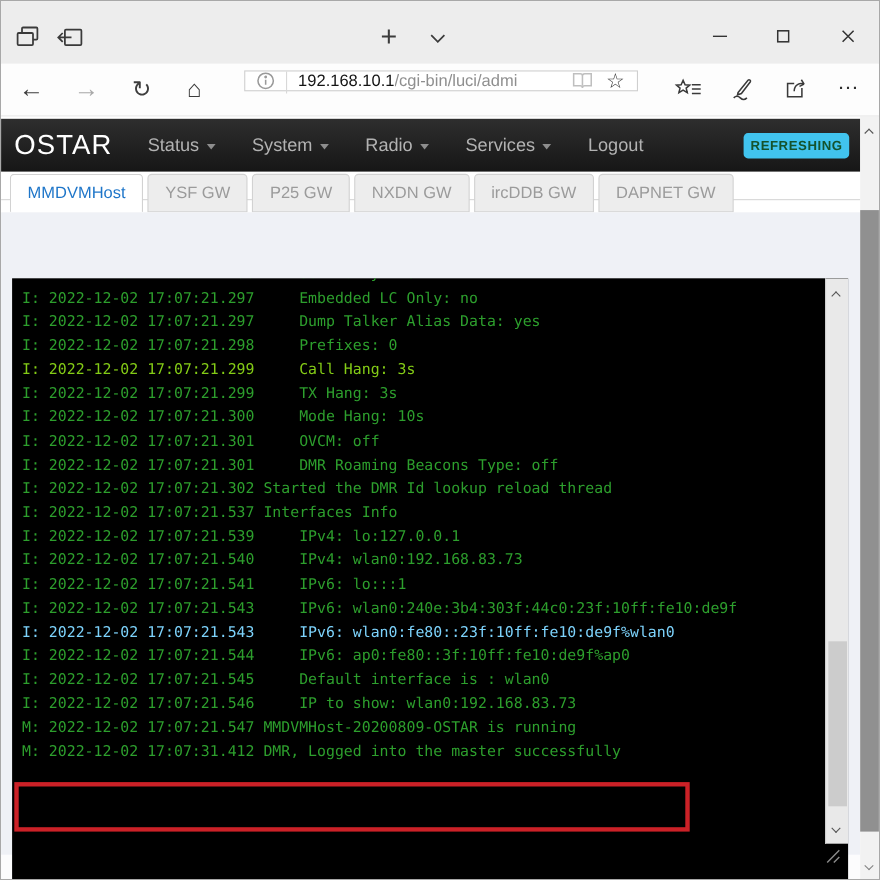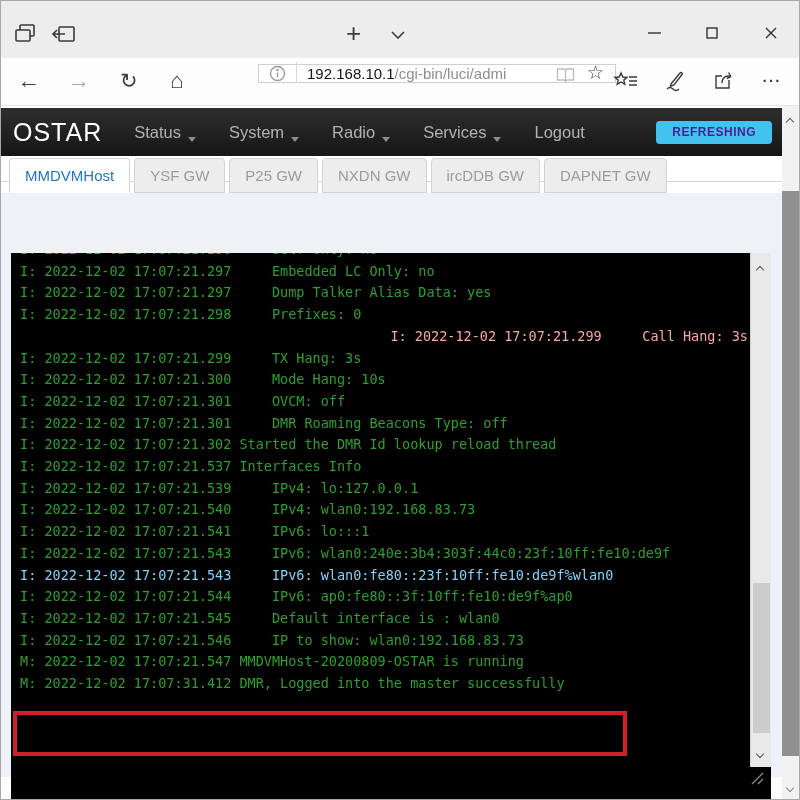--- a/index.html
+++ b/index.html
@@ -20,21 +20,21 @@
   .tab-title { flex:1; font-size:13.5px; color:#2b2b2b; margin:0 10px; white-space:nowrap; overflow:hidden; }
   .tab-close { font-size:15px; color:#4a4a4a; line-height:1; }
   .newtab-btn { position:absolute; left:345px; top:17px; font-size:26px; font-weight:300; color:#3c3c3c; }
   .tabs-chevron { position:absolute; left:390px; top:30px; }
   .win-btn { position:absolute; top:22px; width:30px; height:20px; display:flex; align-items:center; justify-content:center; }
   
   .addrbar { position:absolute; left:0; top:57px; width:798px; height:48px; background:#fdfdfd; border-bottom:1px solid #e3e3e3; }
   .nav-icon { position:absolute; font-size:23px; color:#3d3d3d; top:9px; }
   .url-box {
     position:absolute; left:221px; top:6px; width:358px; height:19px;
-    border:1px solid #cfcfcf; background:#fff; display:flex; align-items:flex-end;margin-left:36px;
+    border:1px solid #cfcfcf; background:#fff; display:flex; align-items:flex-start;
   }
   .url-divider { width:1px; height:20px; background:#d8d8d8; margin:0 10px; }
   .url-host { font-size:15px; color:#141414; }
   .url-path { font-size:15px; color:#8f8f8f; flex:1; white-space:nowrap; overflow:hidden; }
   
   .viewport { position:absolute; left:0; top:105px; width:781px; height:695px; background:#fff; }
   
   .page-scrollbar { position:absolute; right:0; top:105px; width:17px; height:694px; background:#f2f2f2; }
   .ps-thumb { position:absolute; left:0; top:85px; width:17px; height:565px; background:#909090; }
   .chev { display:inline-block; width:6px; height:6px; border-right:1.5px solid #555; border-bottom:1.5px solid #555; }
@@ -42,25 +42,25 @@
   .chev.down { transform:rotate(45deg); }
   .ps-up { position:absolute; top:5px; left:5px; }
   .ps-down { position:absolute; bottom:5px; left:5px; opacity:.7; }
   
   .navbar {
     position:absolute; left:0; top:2px; width:781px; height:48px;
     background:linear-gradient(#2e2e2e,#161616);
     display:flex; align-items:center; padding:0 12px;
   }
   .brand { color:#fff; font-size:25px; letter-spacing:1px; margin-right:32px; }
-  .nav-item { color:#b2b2b2; font-size:16.5px; margin-right:33px; display:flex; align-items:flex-end; gap:7px; cursor:default; }
+  .nav-item { color:#b2b2b2; font-size:16.5px; margin-right:33px; display:flex; align-items:center; gap:7px; cursor:default; }
   .caret { width:0; height:0; border-left:4.5px solid transparent; border-right:4.5px solid transparent; border-top:5px solid #8d8d8d; margin-top:3px; }
   .badge {
-    position:absolute; right:10px; top:13px; color:#4c1d95; font-weight:bold;
-    font-size:12px; padding:4px 16px 5px; border-radius:4px; letter-spacing:.5px;
+    position:absolute; right:10px; top:13px; color:#14532d; font-weight:bold;
+    font-size:12px; padding:4px 6px 5px; border-radius:4px; letter-spacing:.5px;
   }
   
   .tabs-row { position:absolute; left:0; top:52px; width:781px; height:24px; background:#fff; border-bottom:1px solid #d6d6d6; padding-left:8px; }
   .site-tab {
     display:inline-block; height:35px; line-height:33px; padding:0 15px; font-size:15px;
     border:1px solid #d2d2d2; border-radius:4px 4px 0 0; margin-right:4px;
     background:#ededed; color:#9b9b9b; vertical-align:bottom;
   }
   .site-tab.active { background:#fff; color:#1f76c9; border-bottom-color:#fff; }
   
@@ -199,21 +199,21 @@
 
   <div class="content">
     <div class="bottom-strip"></div>
 
     <div class="log-panel" style="background: rgb(0, 0, 0);">
       <div class="log-lines">
           <div class="log-line" style="color: rgb(45, 159, 45);">I: 2022-12-02 17:07:21.296     Self Only: no</div>
           <div class="log-line" style="color: rgb(45, 159, 45);">I: 2022-12-02 17:07:21.297     Embedded LC Only: no</div>
           <div class="log-line" style="color: rgb(45, 159, 45);">I: 2022-12-02 17:07:21.297     Dump Talker Alias Data: yes</div>
           <div class="log-line" style="color: rgb(45, 159, 45);">I: 2022-12-02 17:07:21.298     Prefixes: 0</div>
-          <div class="log-line" style="color: #fca5a5; text-align: right;">I: 2022-12-02 17:07:21.299     Call Hang: 3s</div>
+          <div class="log-line" style="color: #84cc16;">I: 2022-12-02 17:07:21.299     Call Hang: 3s</div>
           <div class="log-line" style="color: rgb(45, 159, 45);">I: 2022-12-02 17:07:21.299     TX Hang: 3s</div>
           <div class="log-line" style="color: rgb(45, 159, 45);">I: 2022-12-02 17:07:21.300     Mode Hang: 10s</div>
           <div class="log-line" style="color: rgb(45, 159, 45);">I: 2022-12-02 17:07:21.301     OVCM: off</div>
           <div class="log-line" style="color: rgb(45, 159, 45);">I: 2022-12-02 17:07:21.301     DMR Roaming Beacons Type: off</div>
           <div class="log-line" style="color: rgb(45, 159, 45);">I: 2022-12-02 17:07:21.302 Started the DMR Id lookup reload thread</div>
           <div class="log-line" style="color: rgb(45, 159, 45);">I: 2022-12-02 17:07:21.537 Interfaces Info</div>
           <div class="log-line" style="color: rgb(45, 159, 45);">I: 2022-12-02 17:07:21.539     IPv4: lo:127.0.0.1</div>
           <div class="log-line" style="color: rgb(45, 159, 45);">I: 2022-12-02 17:07:21.540     IPv4: wlan0:192.168.83.73</div>
           <div class="log-line" style="color: rgb(45, 159, 45);">I: 2022-12-02 17:07:21.541     IPv6: lo:::1</div>
           <div class="log-line" style="color: rgb(45, 159, 45);">I: 2022-12-02 17:07:21.543     IPv6: wlan0:240e:3b4:303f:44c0:23f:10ff:fe10:de9f</div>

